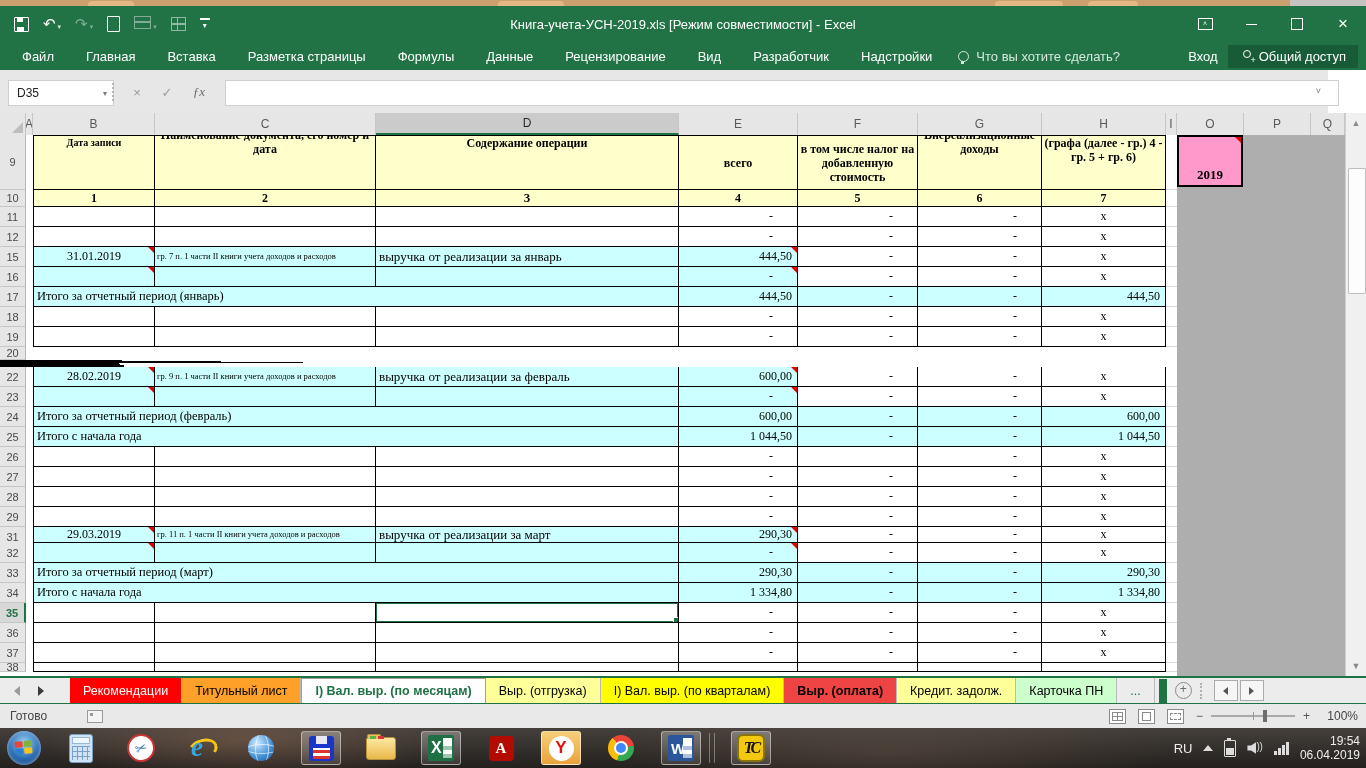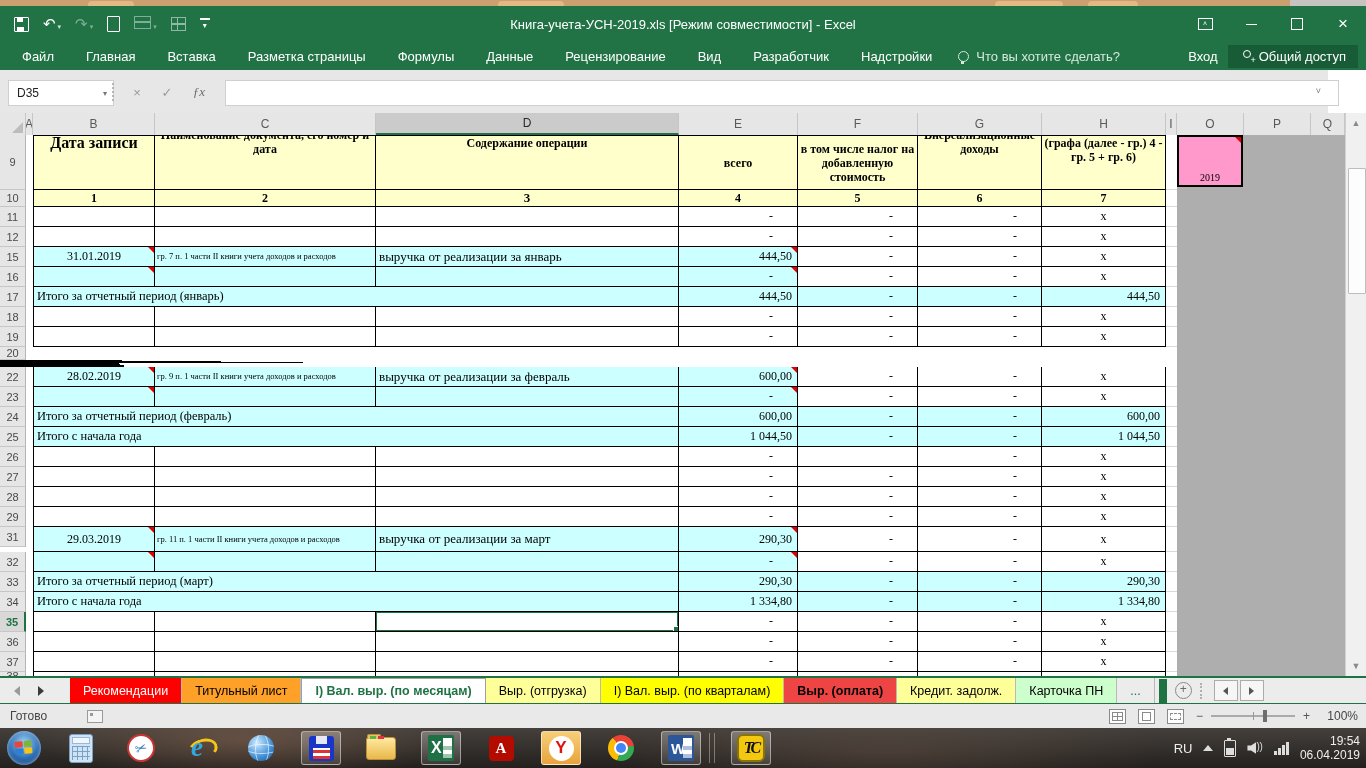--- a/index.html
+++ b/index.html
@@ -91,21 +91,21 @@
   .cMerged{width:646px;padding-left:3px;font-size:12.5px;}
   .sliverI{box-sizing:border-box;width:11px;background:#fff;border-bottom:1px solid #d9d9d9;}
   .smalltxt{font-size:8.5px;line-height:9px;padding-left:2px;}
   .tri{position:absolute;top:0;right:0;width:0;height:0;border-left:6px solid transparent;border-top:6px solid #e00000;}
   .selbox{position:absolute;left:-1px;top:-1px;right:-1px;bottom:-1px;border:2px solid #1f7244;pointer-events:none;}
   .selhandle{position:absolute;right:-3px;bottom:-3px;width:5px;height:5px;background:#1f7244;border:1px solid #fff;}
   .clip1{margin-top:-8px;}
   .hdrtxt{width:100%;text-align:center;font-weight:bold;line-height:14px;}
   #grayzone{position:absolute;left:1177px;top:22px;width:168px;height:541px;background:#aeaeae;}
   #pinkcell{position:absolute;left:0;top:0;width:66px;height:52px;background:#ff99cc;border:2px solid #000;box-sizing:border-box;}
-  #pinkcell .yr{position:absolute;bottom:2px;width:100%;text-align:center;font-family:"Liberation Serif",serif;font-weight:normal;font-size:10px;}
+  #pinkcell .yr{position:absolute;bottom:2px;width:100%;text-align:center;font-family:"Liberation Serif",serif;font-weight:bold;font-size:13px;}
   #vscroll{position:absolute;left:1345px;top:0;width:21px;height:563px;background:#f0f0f0;border-left:1px solid #d0d0d0;box-sizing:border-box;}
   .sbtn{position:absolute;left:0;width:20px;height:20px;background:#f0f0f0;color:#8a8a8a;font-size:9px;display:flex;align-items:center;justify-content:center;}
   #vthumb{position:absolute;left:2px;top:55px;width:16px;height:124px;background:#fdfdfd;border:1px solid #bdbdbd;border-radius:1px;}
 
   
   #tabbar{position:absolute;left:0;top:676px;width:1366px;height:28px;background:#ececec;
      border-top:2px solid #1f7244;border-bottom:1px solid #1f7244;box-sizing:border-box;display:flex;align-items:center;}
   .tnav{width:0;height:0;margin-left:14px;}
   .tnav.left{border-top:5px solid transparent;border-bottom:5px solid transparent;border-right:6px solid #9a9a9a;}
   .tnav.right{border-top:5px solid transparent;border-bottom:5px solid transparent;border-left:6px solid #3a3a3a;margin-left:18px;}
@@ -291,21 +291,21 @@
         <div class="ch" style="width: 11px;">I</div>
         <div class="ch" style="width: 67px;">O</div>
         <div class="ch" style="width: 67px;">P</div>
         <div class="ch" style="width: 34px;">Q</div>
       </div>
     <div id="rowszone">
         <div class="grow" style="height: 55px;">
           <div class="rh" style="height: 55px;">9</div>
           <div class="sliverA"></div>
           <div class="cell cB first yellow" style="border-top: 1px solid rgb(0, 0, 0); align-items: flex-start;">
-            <div class="hdrtxt" style="font-size: 16px;">Дата записи</div>
+            <div class="hdrtxt" style="font-size: 10px;">Дата записи</div>
           </div>
           <div class="cell cC yellow" style="border-top: 1px solid rgb(0, 0, 0); align-items: flex-start;">
             <div class="hdrtxt clip1" style="font-size: 12px;">Наименование документа, его номер и дата</div>
           </div>
           <div class="cell cD yellow" style="border-top: 1px solid rgb(0, 0, 0); align-items: flex-start; padding-left: 0px;">
             <div class="hdrtxt" style="font-size: 12px;">Содержание операции</div>
           </div>
           <div class="cell cE yellow" style="border-top: 1px solid rgb(0, 0, 0); justify-content: center; padding: 0px;">
             <div class="hdrtxt" style="font-size: 12px;">всего</div>
           </div>
@@ -519,21 +519,21 @@
           <div class="sliverA"></div>
           <div class="cell cB first"></div>
           <div class="cell cC"></div>
           <div class="cell cD"></div>
           <div class="cell cE dash">-</div>
           <div class="cell cF dash">-</div>
           <div class="cell cG dash">-</div>
           <div class="cell cH xc">x</div>
           <div class="sliverI"></div>
         </div>
-        <div class="grow" style="height: 25px;">
+        <div class="grow" style="height: 16px;">
           <div class="rh" style="height: 20px;">31</div>
           <div class="sliverA"></div>
           <div class="cell cB first cyan">29.03.2019<span class="tri"></span></div>
           <div class="cell cC cyan">
             <span class="smalltxt">гр. 11 п. 1 части II книги учета доходов и расходов</span>
           </div>
           <div class="cell cD cyan">выручка от реализации за март</div>
           <div class="cell cE cyan">290,30<span class="tri"></span></div>
           <div class="cell cF dash">-</div>
           <div class="cell cG dash">-</div>

